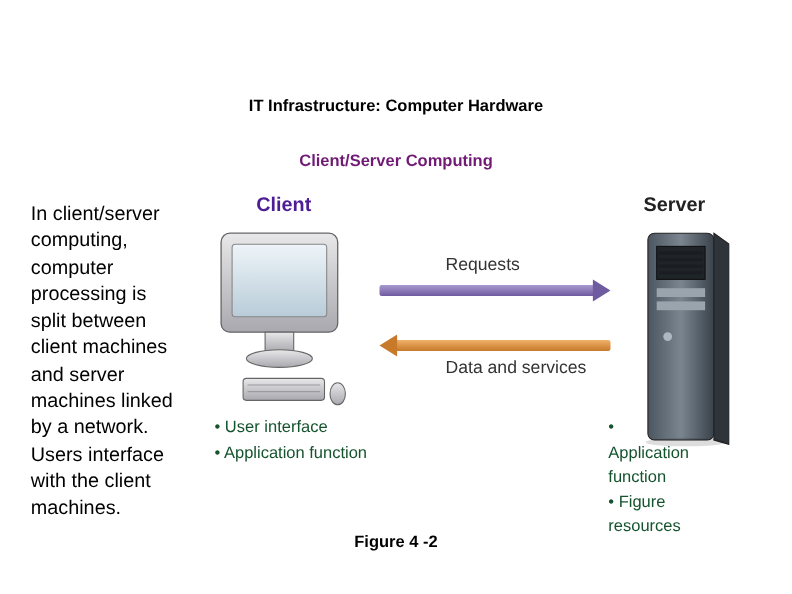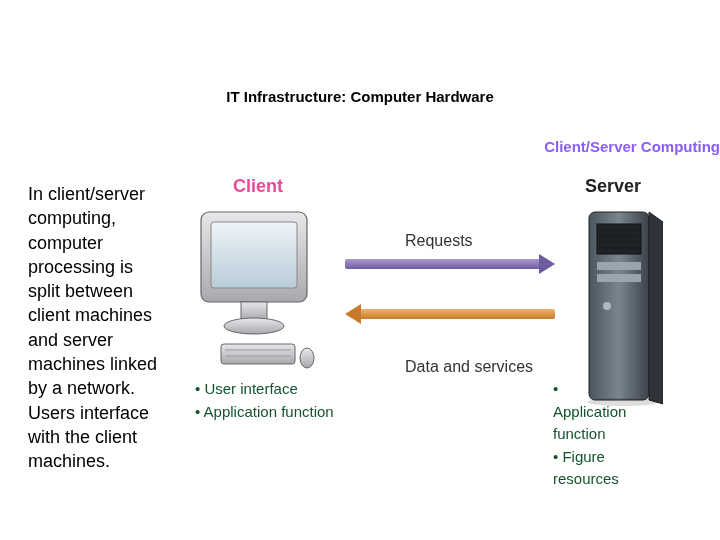--- a/index.html
+++ b/index.html
@@ -1,37 +1,37 @@
 <!DOCTYPE html>
 <html><head>
 <meta charset="utf-8">
 <style>
   html,body{margin:0;padding:0;width:720px;height:540px;background:#fff;font-family:Arial,Helvetica,sans-serif;color:#000;}
   .slide{position:relative;width:624px;height:540px;}
   .heading1{position:absolute;top:88px;left:0;width:720px;text-align:center;font-weight:bold;font-size:15px;}
-  .heading2{position:absolute;top:138px;left:0;width:720px;text-align:right;font-weight:bold;font-size:15px;color:#8b5cf6;}
+  .heading2{position:absolute;top:138px;left:0;width:720px;text-align:center;font-weight:bold;font-size:15px;color:#701a75;}
   .sidetext{position:absolute;top:182px;left:28px;width:135px;font-weight:normal;font-size:18px;line-height:1.35;}
   .figcap{position:absolute;top:484px;left:0;width:720px;text-align:center;font-weight:bold;font-size:15px;}
   .diagram{position:absolute;top:176px;left:185px;width:520px;height:280px;}
-  .label-client{position:absolute;top:0;left:48px;font-weight:bold;font-size:18px;color:#ec4899;}
+  .label-client{position:absolute;top:0;left:48px;font-weight:bold;font-size:18px;color:#4c1d95;}
   .label-server{position:absolute;top:0;left:400px;font-weight:bold;font-size:18px;color:#222;}
   .monitor{position:absolute;top:32px;left:10px;width:120px;height:170px;}
   .server{position:absolute;top:30px;left:400px;width:78px;height:200px;}
   .arrow{position:absolute;height:16px;}
   .arrow.req{top:80px;left:160px;width:210px;}
   .arrow.dat{top:130px;left:160px;width:210px;}
   .arrow .shaft{position:absolute;top:3px;height:10px;border-radius:2px;}
   .arrow.req .shaft{left:0;right:14px;background:linear-gradient(#a99ad0,#6f5ca0);}
   .arrow.dat .shaft{left:14px;right:0;background:linear-gradient(#f0b26a,#c87a2a);}
   .arrow .head{position:absolute;width:0;height:0;top:-2px;border-top:10px solid transparent;border-bottom:10px solid transparent;}
   .arrow.req .head{right:0;border-left:16px solid #6f5ca0;}
   .arrow.dat .head{left:0;border-right:16px solid #c87a2a;}
   .arrow-label{position:absolute;font-size:16px;color:#333;left:220px;}
   .arrow-label.req{top:56px;}
-  .arrow-label.dat{top:150px;margin-top:32px;}
+  .arrow-label.dat{top:150px;}
   .bullets{position:absolute;font-size:15px;color:#14532d;line-height:1.5;}
   .bullets .b::before{content:"• ";}
   .bullets.client{top:202px;left:10px;}
   .bullets.server{top:202px;left:368px;}
 </style>
 </head>
 <body>
 
 <div class="slide">
 
@@ -113,14 +113,15 @@
       <div class="b">User interface</div>
       <div class="b">Application function</div>
     </div>
     <div class="bullets server">
       <div class="b">Application function</div>
       <div class="b">Figure resources</div>
     </div>
 
   </div>
 
+  <div class="figcap">Figure 4 -2</div>
 
 </div>
 
 </body></html>

